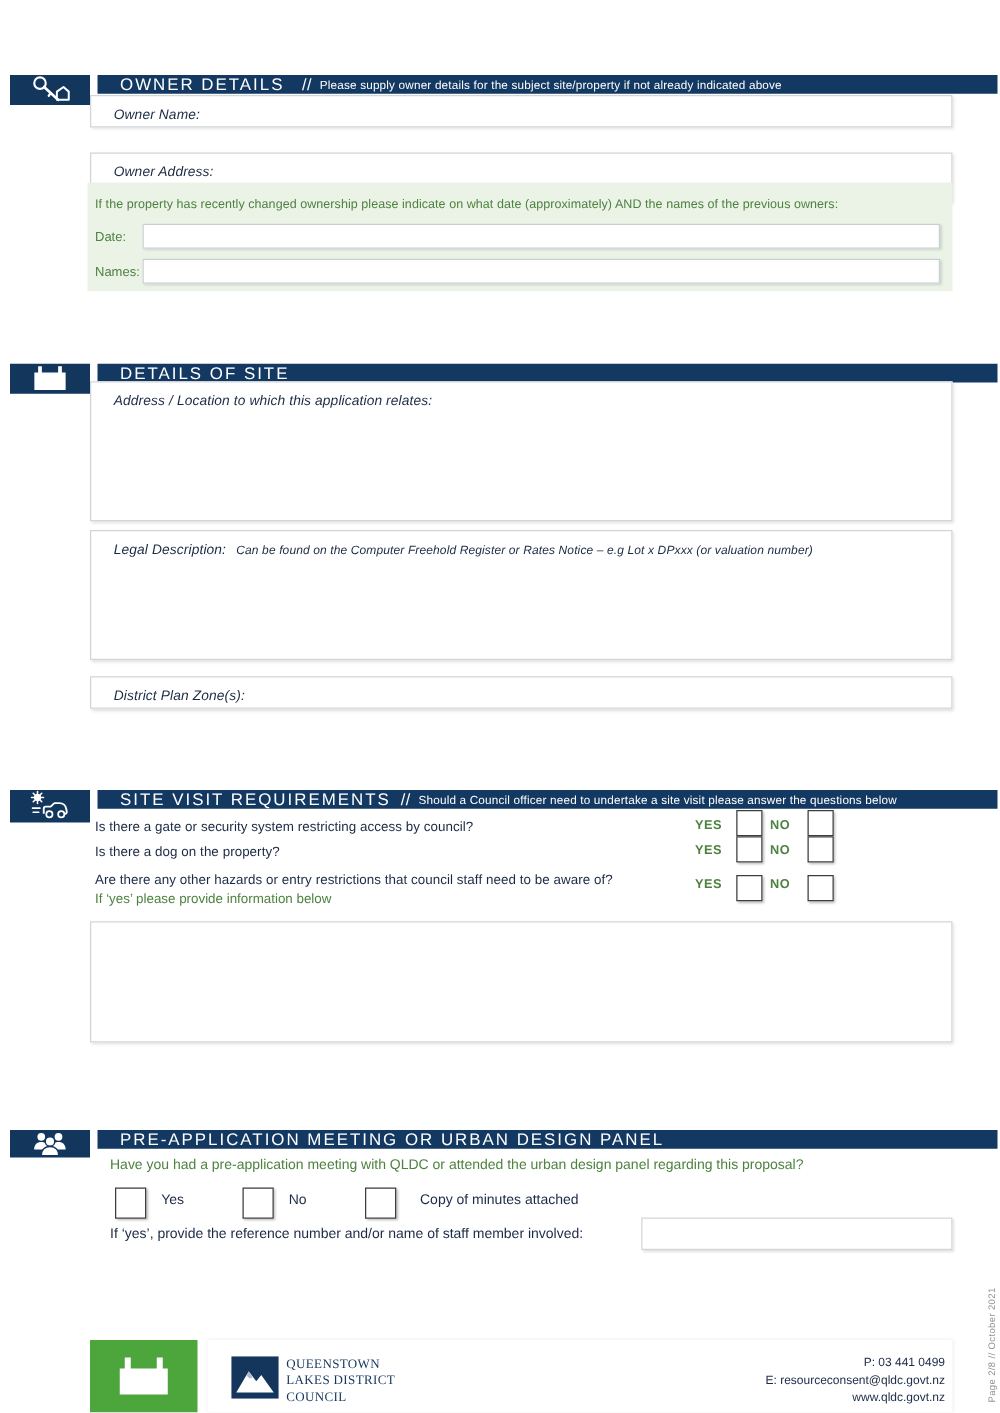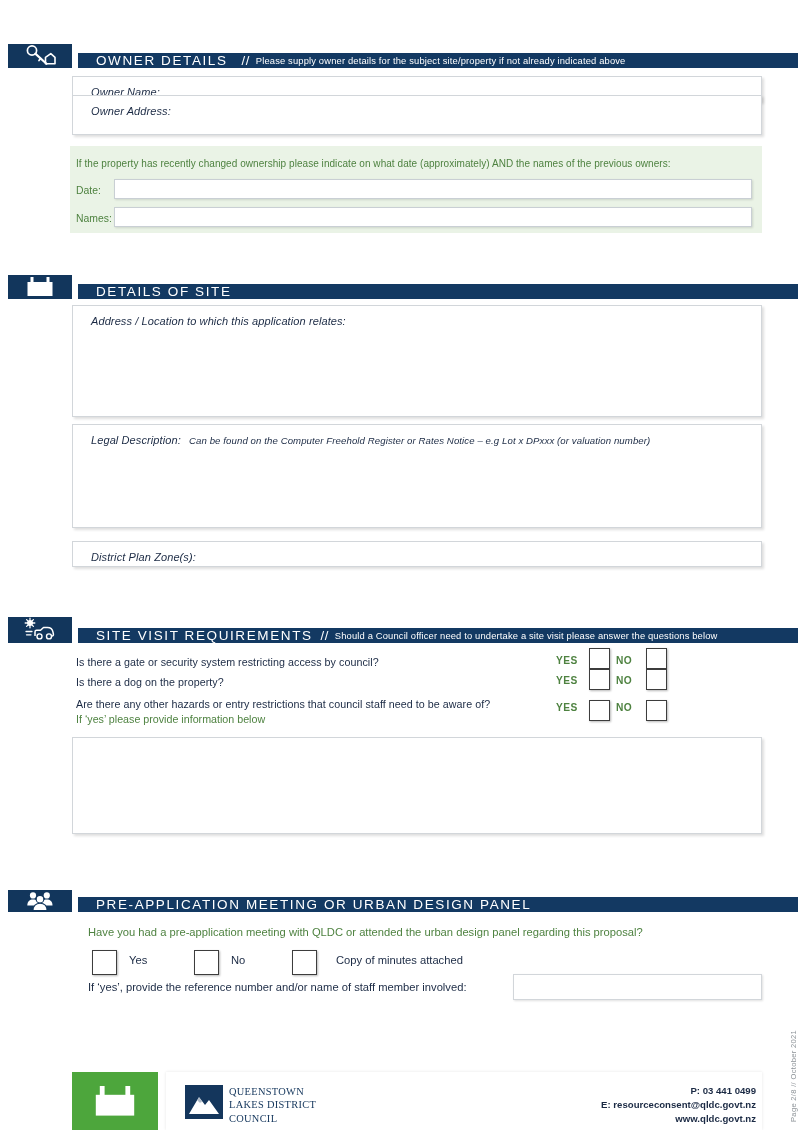--- a/index.html
+++ b/index.html
@@ -9,22 +9,23 @@
     font-family: "Liberation Sans", sans-serif;
     color: #1b2a44;
     overflow: hidden;
   }
   .page { position: relative; width: 800px; height: 1130px; }
 
   
   .sec-head {
     position: absolute;
     display: flex;
-    align-items: flex-end;
+    align-items: flex-start;
     height: 30px;
+    margin-top: 22px;
   }
   .sec-icon {
     width: 64px;
     background: #12365c;
     display: flex; align-items: center; justify-content: center;
     flex: 0 0 64px;
   }
   .sec-icon svg { display: block; }
   .sec-bar {
     flex: 1 1 auto;
@@ -204,21 +205,21 @@
     <div class="sec-bar">
       <span class="sec-title">OWNER DETAILS</span>
       <span class="sec-slash">//</span>
       <span class="sec-sub">Please supply owner details for the subject site/property if not already indicated above</span>
     </div>
   </div>
 
   <div class="fbox" style="left:72px; top:76px; width:690px; height:26px;">
     <span class="lab">Owner Name:</span>
   </div>
-  <div class="fbox" style="left:72px; top:95px; width:690px; height:40px;">
+  <div class="fbox" style="left:72px; top:122px; width:690px; height:40px;">
     <span class="lab">Owner Address:</span>
   </div>
 
   <div class="greenpanel" style="left:70px; top:146px; width:692px; height:87px;">
     <div class="green-text" style="left:6px; top:12px;">If the property has recently changed ownership please indicate on what date (approximately) AND the names of the previous owners:</div>
     <div class="green-lab" style="left:6px; top:39px;">Date:</div>
     <div class="ginput" style="left:44px; top:33px; width:638px; height:20px;"></div>
     <div class="green-lab" style="left:6px; top:67px;">Names:</div>
     <div class="ginput" style="left:44px; top:61px; width:638px; height:20px;"></div>
   </div>
@@ -338,21 +339,21 @@
     <path d="M4 29 L14 12 L20 20 L24 15 L34 29 Z" fill="#ffffff"></path>
     <path d="M14 12 L17 17 L14.8 17.8 L12.4 15.6 Z" fill="#14365c" opacity="0.35"></path>
   </svg>
   <div class="logo-text" style="left:229px; top:1085px;">
     <div>QUEENSTOWN</div>
     <div>LAKES DISTRICT</div>
     <div>COUNCIL</div>
   </div>
 
 
-  <div class="contact" style="right:44px; top:1084px;font-weight:bold;">
+  <div class="contact" style="right:44px; top:1084px;">
     <div>P: 03 441 0499</div>
     <div>E: resourceconsent@qldc.govt.nz</div>
     <div>www.qldc.govt.nz</div>
   </div>
 
   <div class="pagemark" style="left:789px; top:1122px;">Page 2/8 // October 2021</div>
 
 </div>
 
 </body></html>

